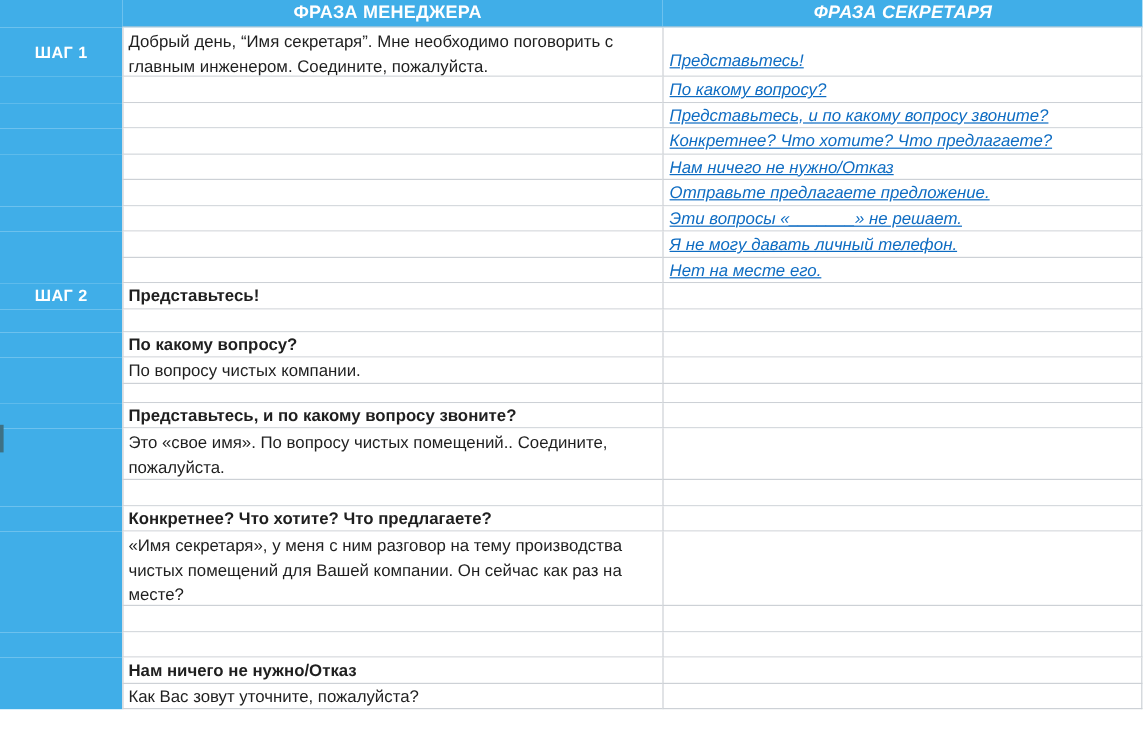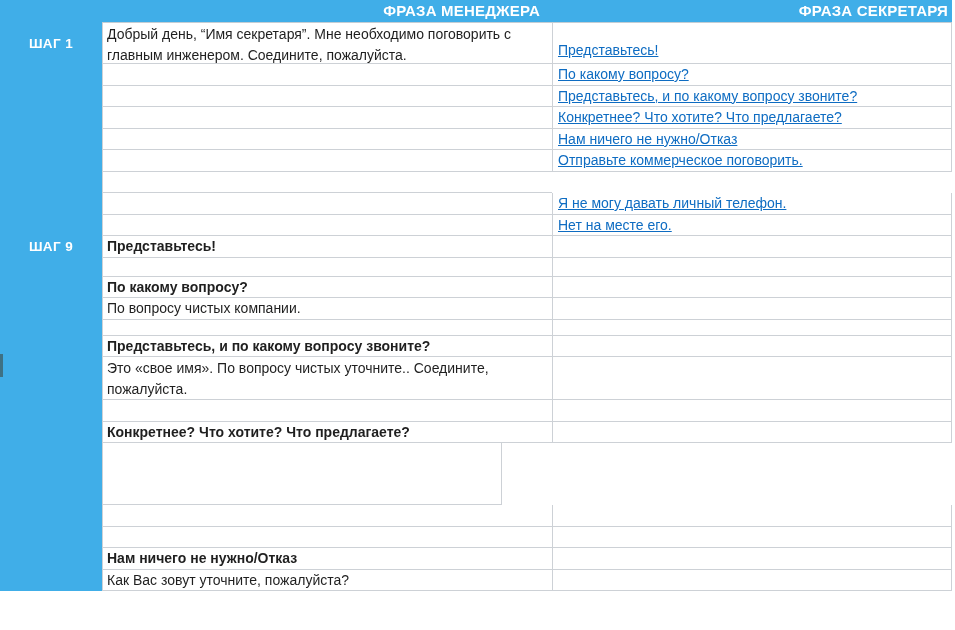--- a/index.html
+++ b/index.html
@@ -16,38 +16,38 @@
   
   .step-cell{width:102px;background:#40aee8;display:flex;align-items:center;justify-content:center}
   .manager-cell{
     width:450px;border-left:1px solid #cdd1d6;border-bottom:1px solid #cdd1d6;
     font-size:14px;color:#1f1f1f;line-height:20.5px;
     padding:0 12px 0 4px;display:flex;align-items:center;background:#fff;overflow:hidden;
   }
   .secretary-cell{
     width:400px;border-left:1px solid #cdd1d6;border-right:1px solid #cdd1d6;border-bottom:1px solid #cdd1d6;
     font-size:14px;color:#1f1f1f;line-height:20.5px;
-    padding:0 4px 0 5px;display:flex;align-items:center;background:#fff;overflow:hidden;
+    padding:0 4px 0 5px;display:flex;align-items:center;background:#fff;overflow:hidden;font-style:italic;
   }
   .top{align-items:flex-start;padding-top:1px}
   .bottom{align-items:flex-end;padding-bottom:3px}
   .bold{font-weight:bold}
 
   
   .h23{height:23px}
   .h41{height:41px}
   .h21{height:21.5px}
   .h19{height:19px}
   .h16{height:16px}
   .h43{height:43px}
   .h62{height:62px}
 
   
   .header-row .cell{background:#40aee8;border-left:none;border-right:none}
-  .header-row .manager-cell,.header-row .secretary-cell{border-bottom:1px solid #c3cdd4;justify-content:flex-end}
+  .header-row .manager-cell,.header-row .secretary-cell{border-bottom:1px solid #c3cdd4;justify-content:center}
   .header-label{color:#ffffff;font-weight:bold;font-size:15px;letter-spacing:.2px;white-space:nowrap}
   .step-label{color:#ffffff;font-weight:bold;font-size:13.5px;letter-spacing:.4px;white-space:nowrap}
 
   a.link{color:#0e6cc2;text-decoration:underline;cursor:pointer;white-space:nowrap}
 
   .edge-marker{position:absolute;left:0;top:354px;width:3px;height:23px;background:#3e7184}
 </style>
 </head>
 <body>
 
@@ -98,45 +98,48 @@
     <div class="cell step-cell h21"></div>
     <div class="cell manager-cell h21"></div>
     <div class="cell secretary-cell h21">
       <a class="link">Нам ничего не нужно/Отказ</a>
     </div>
   </div>
   <div class="row h21">
     <div class="cell step-cell h21"></div>
     <div class="cell manager-cell h21"></div>
     <div class="cell secretary-cell h21">
-      <a class="link">Отправьте коммерческое поговорить.</a>
-    </div>
-  </div>
-  <div class="row h21">
-    <div class="cell step-cell h21"></div>
-    <div class="cell manager-cell h21"></div>
+      <a class="link">Отправьте предлагаете предложение.</a>
+    </div>
+  </div>
+  <div class="row h21">
+    <div class="cell step-cell h21"></div>
+    <div class="cell manager-cell h21"></div>
+    <div class="cell secretary-cell h21">
+      <a class="link">Эти вопросы «_______» не решает.</a>
+    </div>
   </div>
   <div class="row h21">
     <div class="cell step-cell h21"></div>
     <div class="cell manager-cell h21"></div>
     <div class="cell secretary-cell h21">
       <a class="link">Я не могу давать личный телефон.</a>
     </div>
   </div>
   <div class="row h21">
     <div class="cell step-cell h21"></div>
     <div class="cell manager-cell h21"></div>
     <div class="cell secretary-cell h21">
       <a class="link">Нет на месте его.</a>
     </div>
   </div>
 
   <div class="row h21">
     <div class="cell step-cell h21">
-      <span class="step-label">ШАГ 9</span>
+      <span class="step-label">ШАГ 2</span>
     </div>
     <div class="cell manager-cell h21 bold">Представьтесь!</div>
     <div class="cell secretary-cell h21"></div>
   </div>
 
   <div class="row h19">
     <div class="cell step-cell h19"></div>
     <div class="cell manager-cell h19"></div>
     <div class="cell secretary-cell h19"></div>
   </div>
@@ -155,35 +158,36 @@
     <div class="cell manager-cell h16"></div>
     <div class="cell secretary-cell h16"></div>
   </div>
   <div class="row h21">
     <div class="cell step-cell h21"></div>
     <div class="cell manager-cell h21 bold">Представьтесь, и по какому вопросу звоните?</div>
     <div class="cell secretary-cell h21"></div>
   </div>
   <div class="row h43">
     <div class="cell step-cell h43"></div>
-    <div class="cell manager-cell h43 top">Это «свое имя». По вопросу чистых уточните.. Соедините, пожалуйста.</div>
+    <div class="cell manager-cell h43 top">Это «свое имя». По вопросу чистых помещений.. Соедините, пожалуйста.</div>
     <div class="cell secretary-cell h43"></div>
   </div>
   <div class="row h21">
     <div class="cell step-cell h21"></div>
     <div class="cell manager-cell h21"></div>
     <div class="cell secretary-cell h21"></div>
   </div>
   <div class="row h21">
     <div class="cell step-cell h21"></div>
     <div class="cell manager-cell h21 bold">Конкретнее? Что хотите? Что предлагаете?</div>
     <div class="cell secretary-cell h21"></div>
   </div>
   <div class="row h62">
     <div class="cell step-cell h62"></div>
+    <div class="cell manager-cell h62 top">«Имя секретаря», у меня с ним разговор на тему производства чистых помещений для Вашей компании. Он сейчас как раз на месте?</div>
     <div class="cell secretary-cell h62"></div>
   </div>
   <div class="row h21">
     <div class="cell step-cell h21"></div>
     <div class="cell manager-cell h21"></div>
     <div class="cell secretary-cell h21"></div>
   </div>
   <div class="row h21">
     <div class="cell step-cell h21"></div>
     <div class="cell manager-cell h21"></div>

